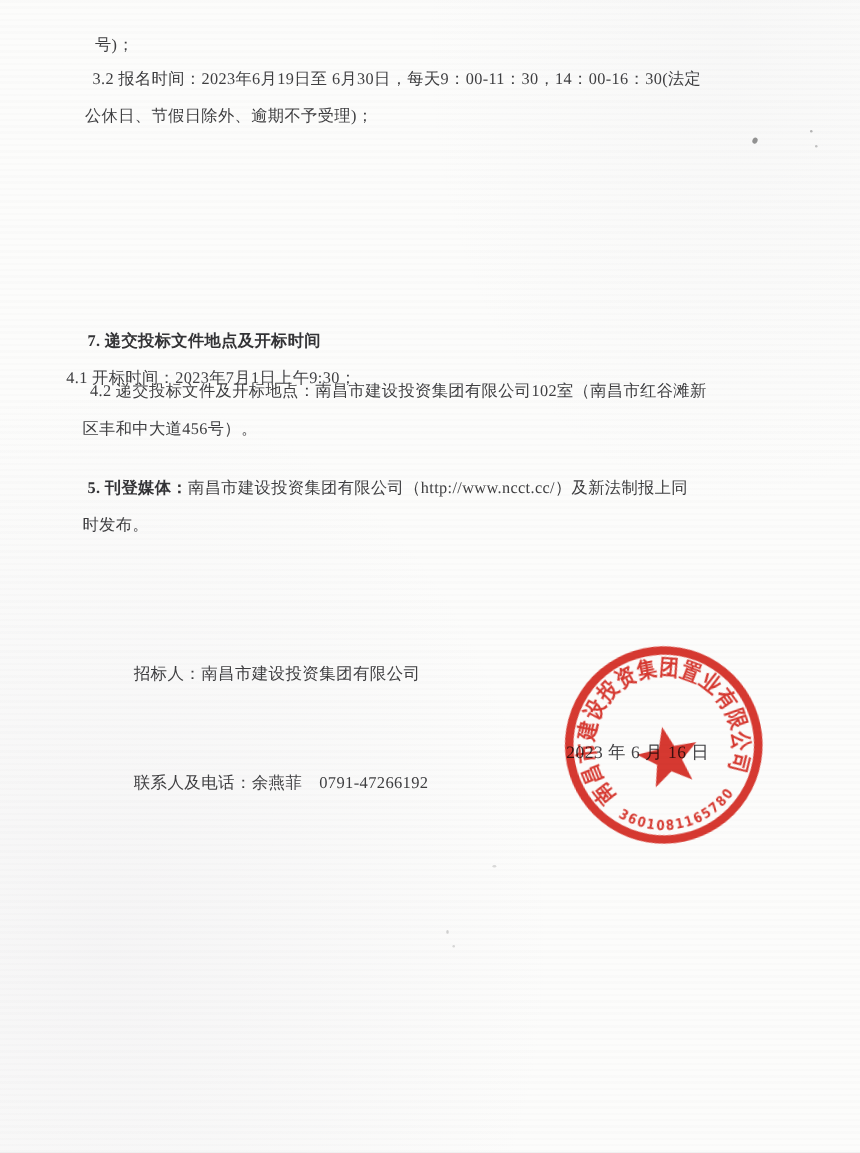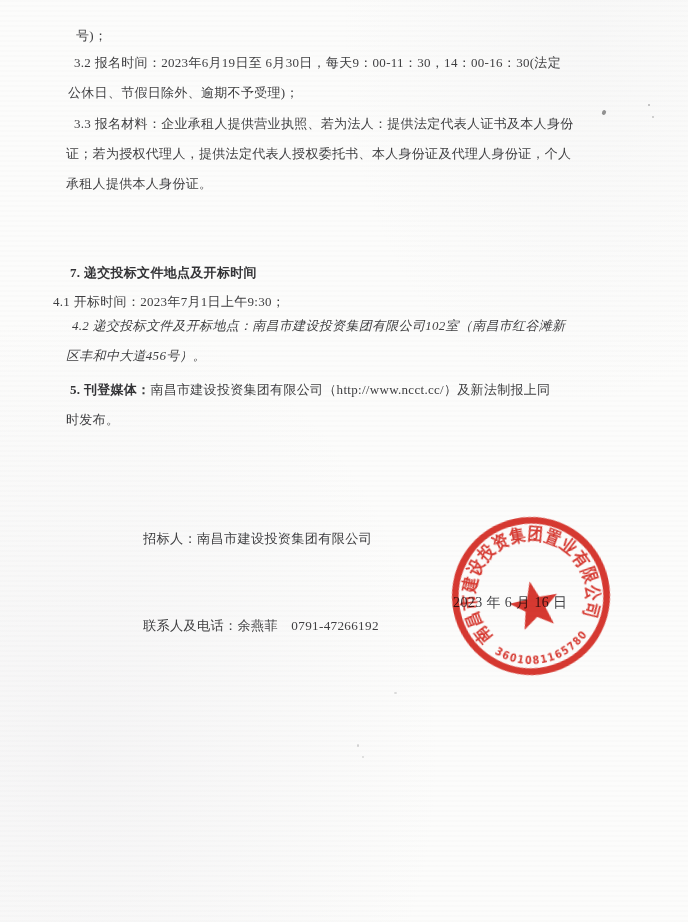--- a/index.html
+++ b/index.html
@@ -25,21 +25,21 @@
   }
   .bold{font-weight:700;color:#333336;}
   .contact{
     position:absolute;
     left:107px;top:466px;
     white-space:pre;
     font-size:13.2px;
     line-height:29px;
     letter-spacing:0.3px;
   }
-  .contact .row{display:block;margin-left:36px;}
+  .contact .row{display:block;}
   .sig{
     position:absolute;
     white-space:pre;
     font-size:14px;
     line-height:20px;
     letter-spacing:0.4px;
     color:#434346;
   }
   .sig-company{left:412px;top:572px;}
   .sig-date{left:453px;top:593px;}
@@ -63,30 +63,27 @@
 </head>
 <body>
 
 <div class="sheet">
 
   <div class="para" style="left:76px;top:21px;">号)；</div>
 
   <div class="para" style="left:68px;top:48px;text-indent:6px;">3.2 报名时间：2023年6月19日至 6月30日，每天9：00-11：30，14：00-16：30(法定
 公休日、节假日除外、逾期不予受理)；</div>
 
-  <div class="para" style="left:66px;top:109px;text-indent:8px;">3.3 报名材料：企业承租人提供营业执照、若为法人：提供法定代表人证书及本人身份
-证；若为授权代理人，提供法定代表人授权委托书、本人身份证及代理人身份证，个人
-承租人提供本人身份证。</div>
 
 
   <div class="para bold" style="left:70px;top:258px;">7. 递交投标文件地点及开标时间</div>
 
   <div class="para" style="left:53px;top:287px;">4.1 开标时间：2023年7月1日上午9:30；</div>
 
-  <div class="para" style="left:66px;top:311px;text-indent:6px;font-style:italic;">4.2 递交投标文件及开标地点：南昌市建设投资集团有限公司102室（南昌市红谷滩新
+  <div class="para" style="left:66px;top:298px;text-indent:6px;">4.2 递交投标文件及开标地点：南昌市建设投资集团有限公司102室（南昌市红谷滩新
 区丰和中大道456号）。</div>
 
   <div class="para" style="left:66px;top:375px;text-indent:4px;"><span class="bold">5. 刊登媒体：</span><span>南昌市建设投资集团有限公司（http://www.ncct.cc/）及新法制报上同
 时发布。</span></div>
 
   <div class="contact">
     <span class="row">招标人：南昌市建设投资集团有限公司</span>
     <span class="row">联系人及电话：余燕菲　0791-47266192</span>
   </div>
 

